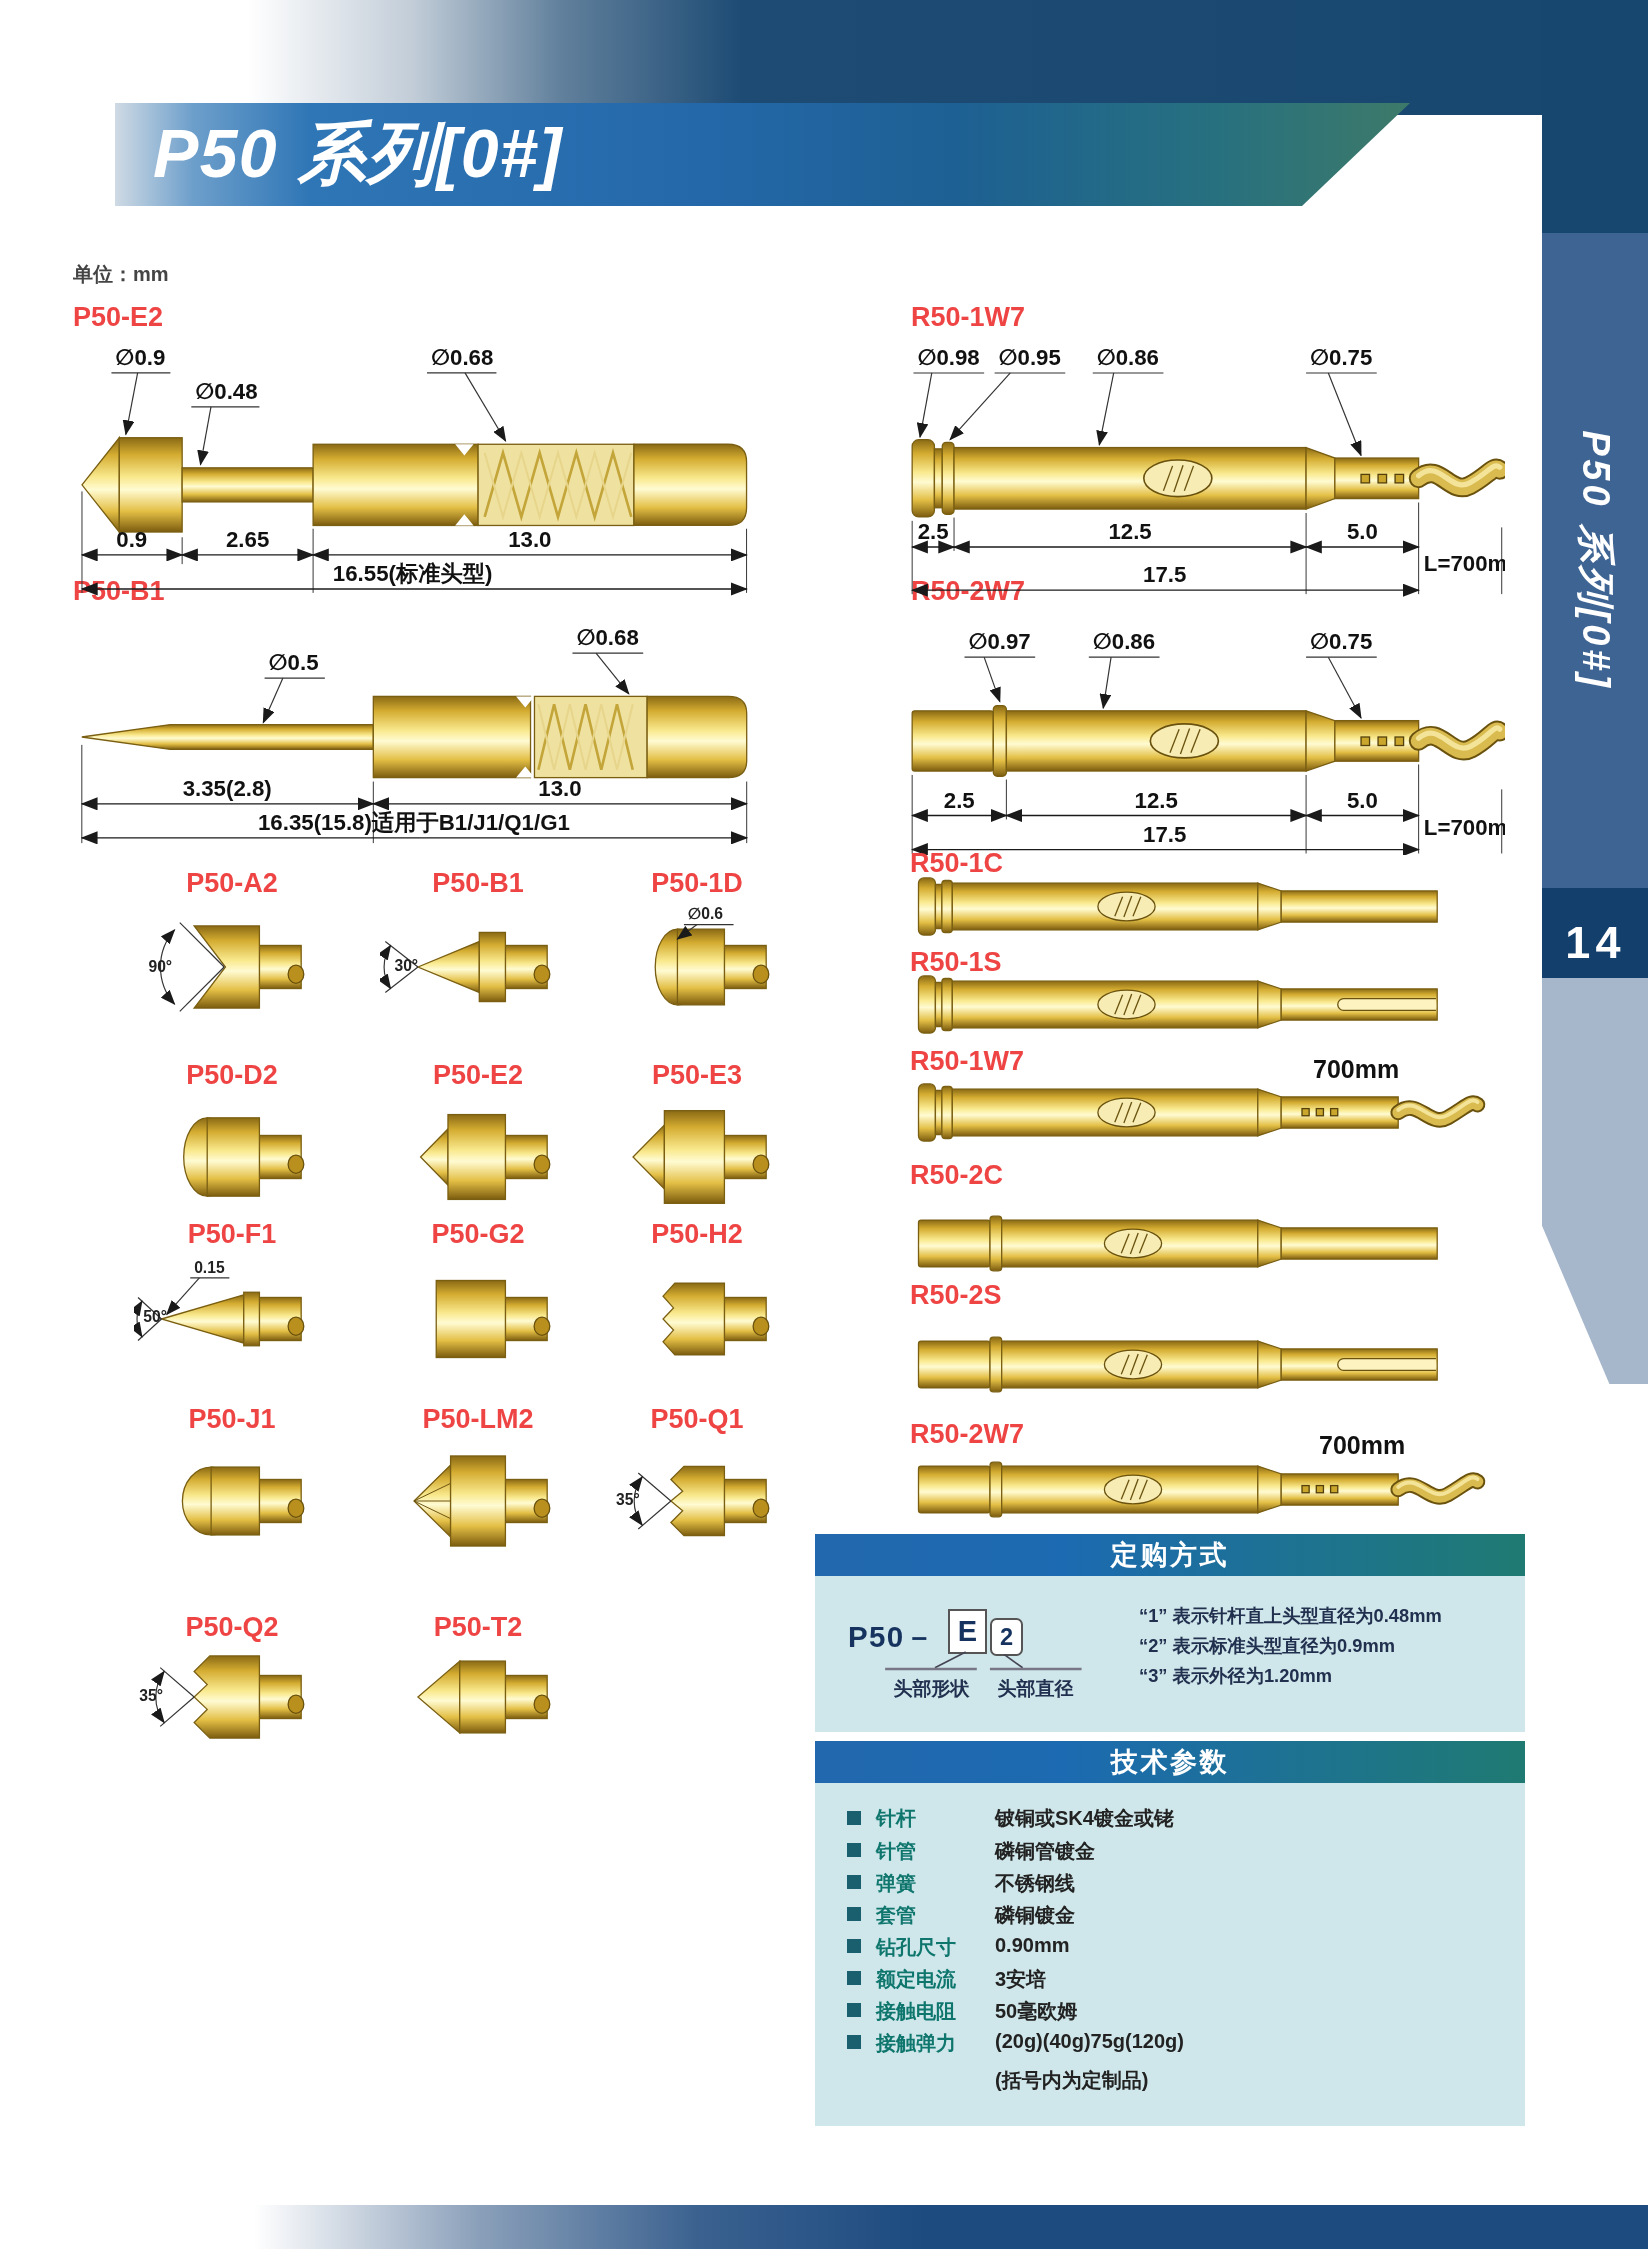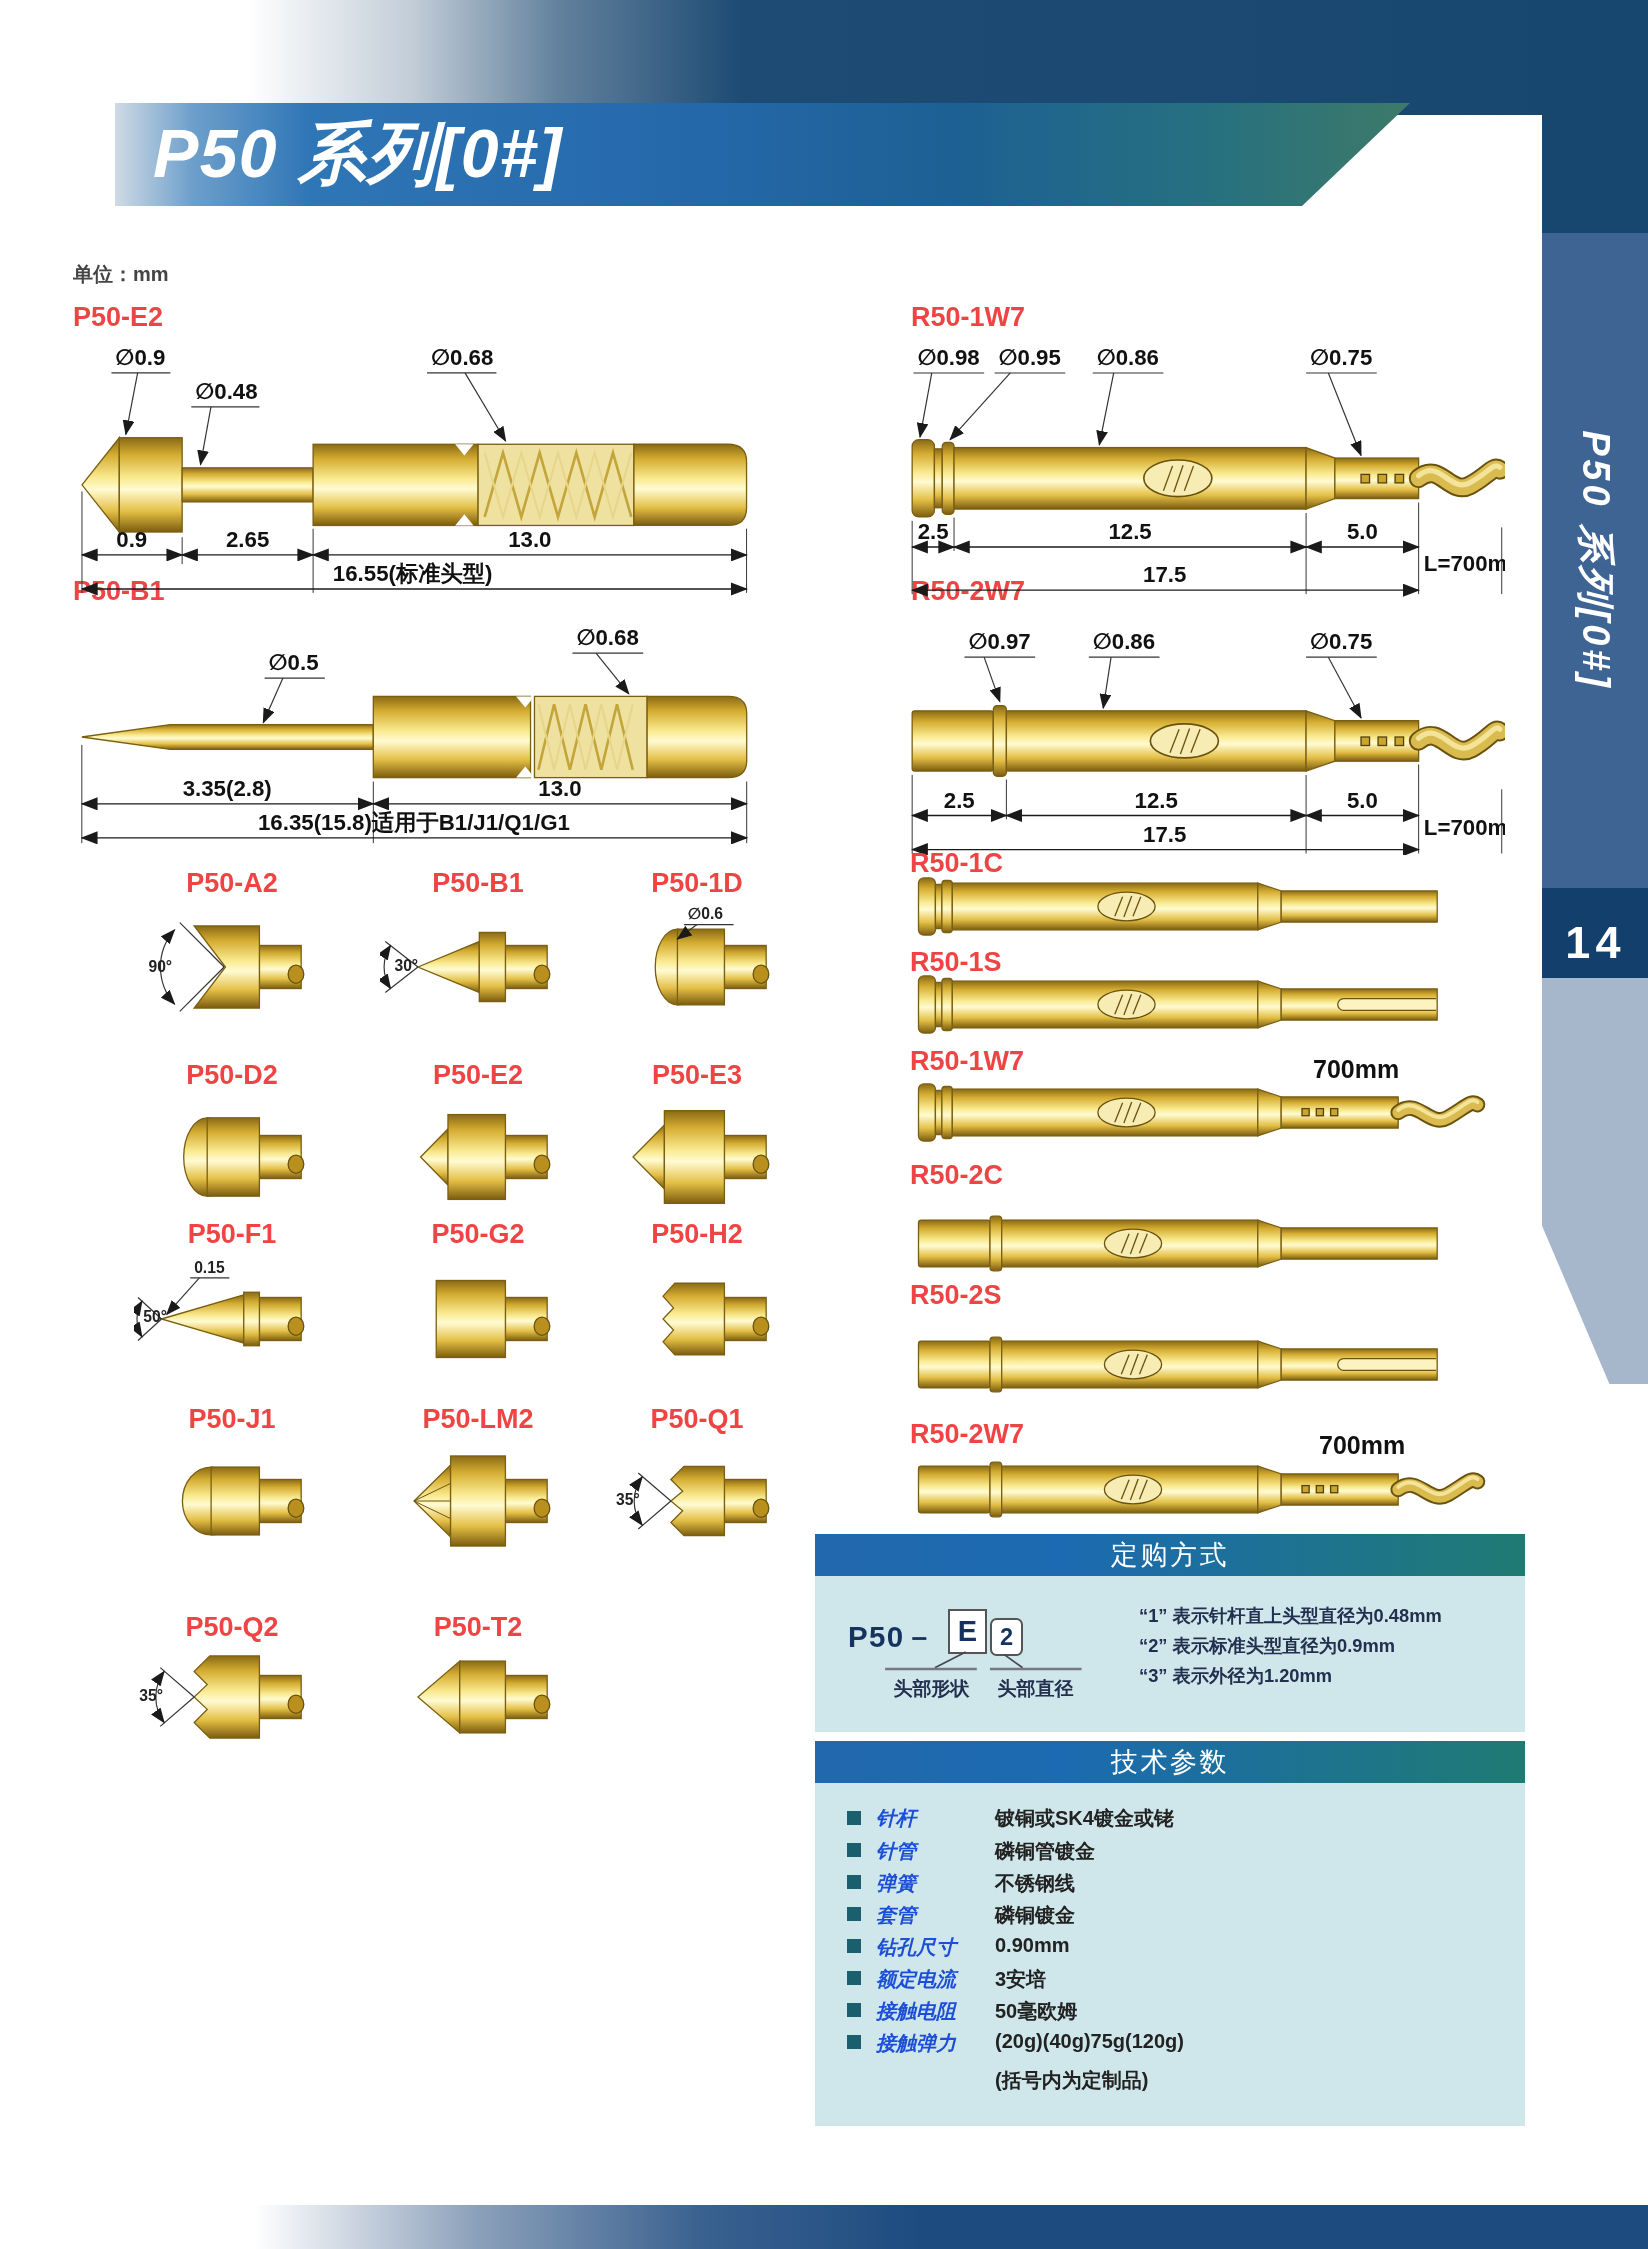--- a/index.html
+++ b/index.html
@@ -25,28 +25,28 @@
     clip-path:polygon(0 0,100% 0,100% 100%,63% 100%,0 61%);}
   .bottom-bar{left:254px;top:2205px;width:1395px;height:45px;
     background:linear-gradient(90deg,rgba(255,255,255,0) 0%,#8ba0ba 16%,#3a618f 32%,#1d4b80 48%,#1d4b80 100%);}
   
   .unit{font-size:20px;color:#444;font-weight:600;}
   .lbl{font-size:27px;font-weight:bold;color:#ef4444;}
   .lbl-c{text-align:center;width:196px;}
   .wire-lbl{font-size:25px;font-weight:bold;color:#111;}
   
   .box-head{width:710px;height:42px;background:linear-gradient(90deg,#2268ae 0%,#1c6ab1 35%,#1f7a72 100%);
-    color:#fff;font-size:27px;font-weight:normal;display:flex;align-items:center;justify-content:center;letter-spacing:2.6px;}
+    color:#fff;font-size:27px;font-weight:bold;display:flex;align-items:center;justify-content:center;letter-spacing:2.6px;}
   .box-body{width:710px;background:#cfe7ea;}
   .ord-prefix{font-size:29.5px;font-weight:bold;color:#16335f;letter-spacing:1.3px;}
   .code-box{background:#fff;border:2px solid #555;display:flex;align-items:center;justify-content:center;
     font-weight:bold;color:#16335f;}
   .ord-note{font-size:18.3px;color:#22304f;font-weight:600;white-space:nowrap;}
   .ord-sub{font-size:19px;color:#22304f;font-weight:700;text-align:center;width:105px;}
-  .spec-row-lbl{font-size:20px;font-weight:700;color:#1d4ed8;font-style:italic;}
+  .spec-row-lbl{font-size:20px;font-weight:700;color:#0f766e;}
   .spec-row-val{font-size:20px;font-weight:700;color:#222;white-space:nowrap;}
   .spec-bullet{width:14.4px;height:14.4px;background:#1a5f6e;}
   
   svg text{font-family:"Liberation Sans","DejaVu Sans",sans-serif;}
   .dt{font-size:34px;font-weight:600;fill:#111;}
   .an{font-size:24px;font-weight:600;fill:#222;}
   .dim{stroke:#1a1a1a;stroke-width:2;}
   .ext{stroke:#333;stroke-width:1.5;}
   .ldr{stroke:#333;stroke-width:1.8;fill:none;}
   .pin{stroke:#7a5f12;stroke-width:2;}

